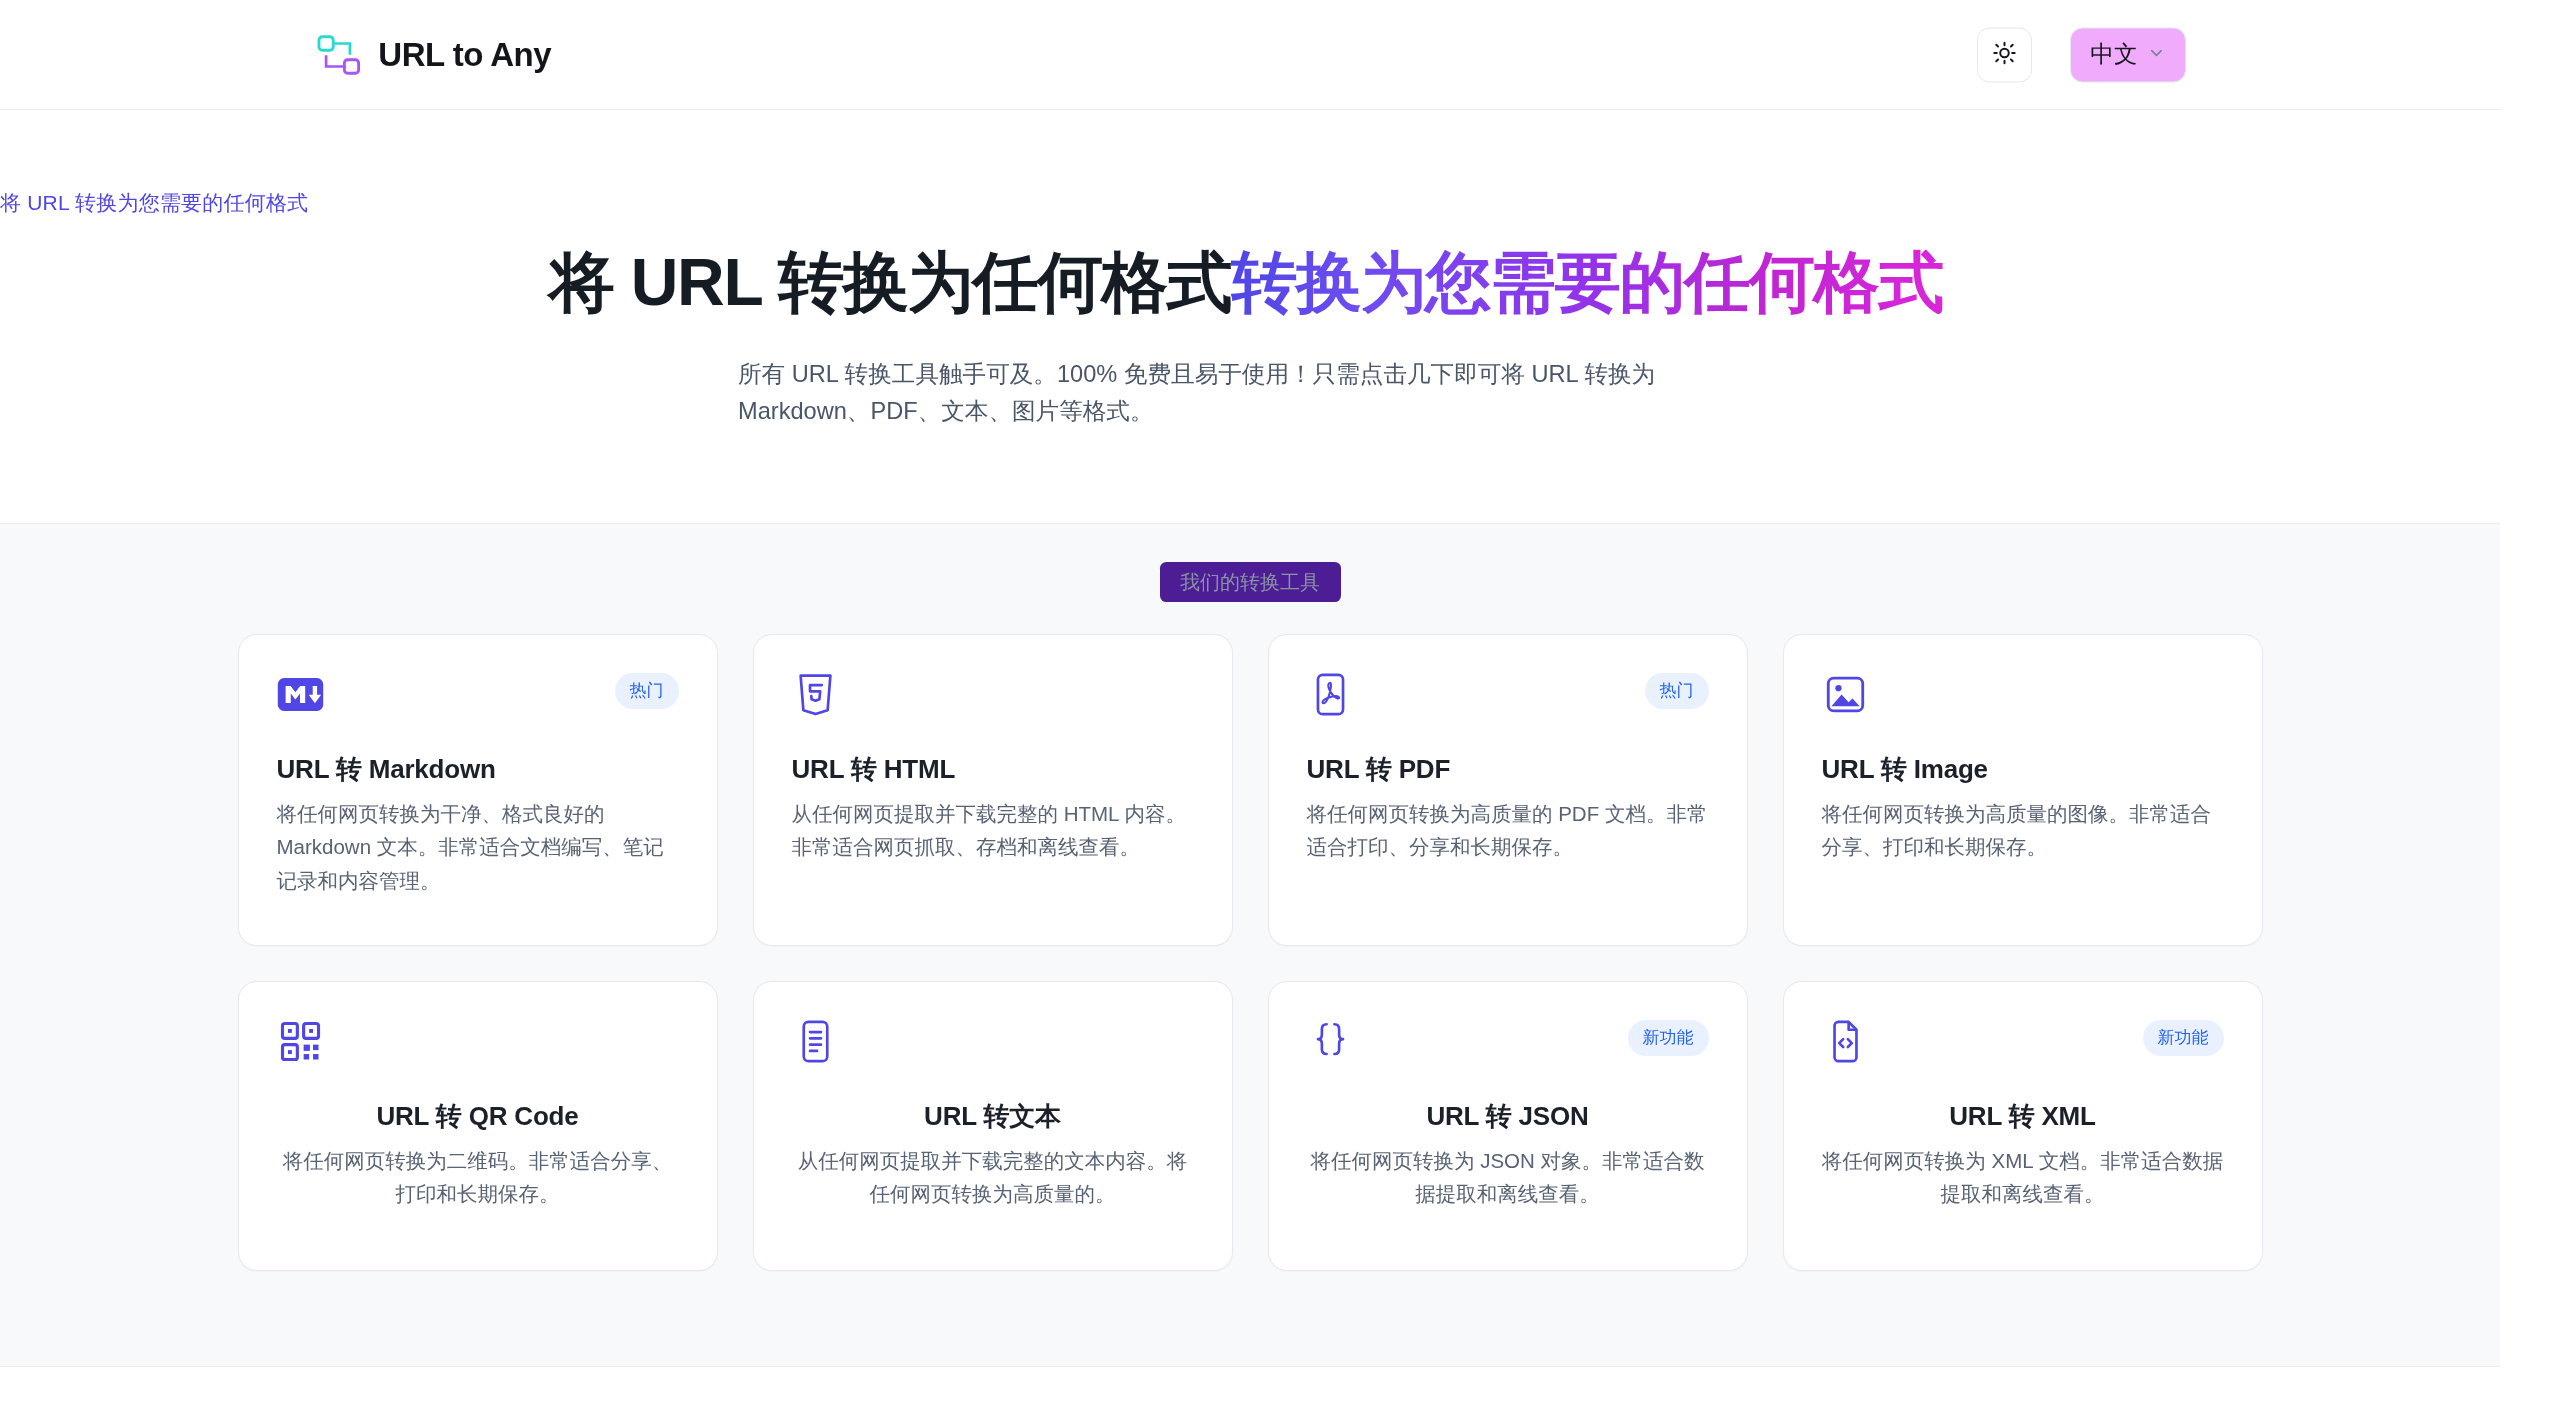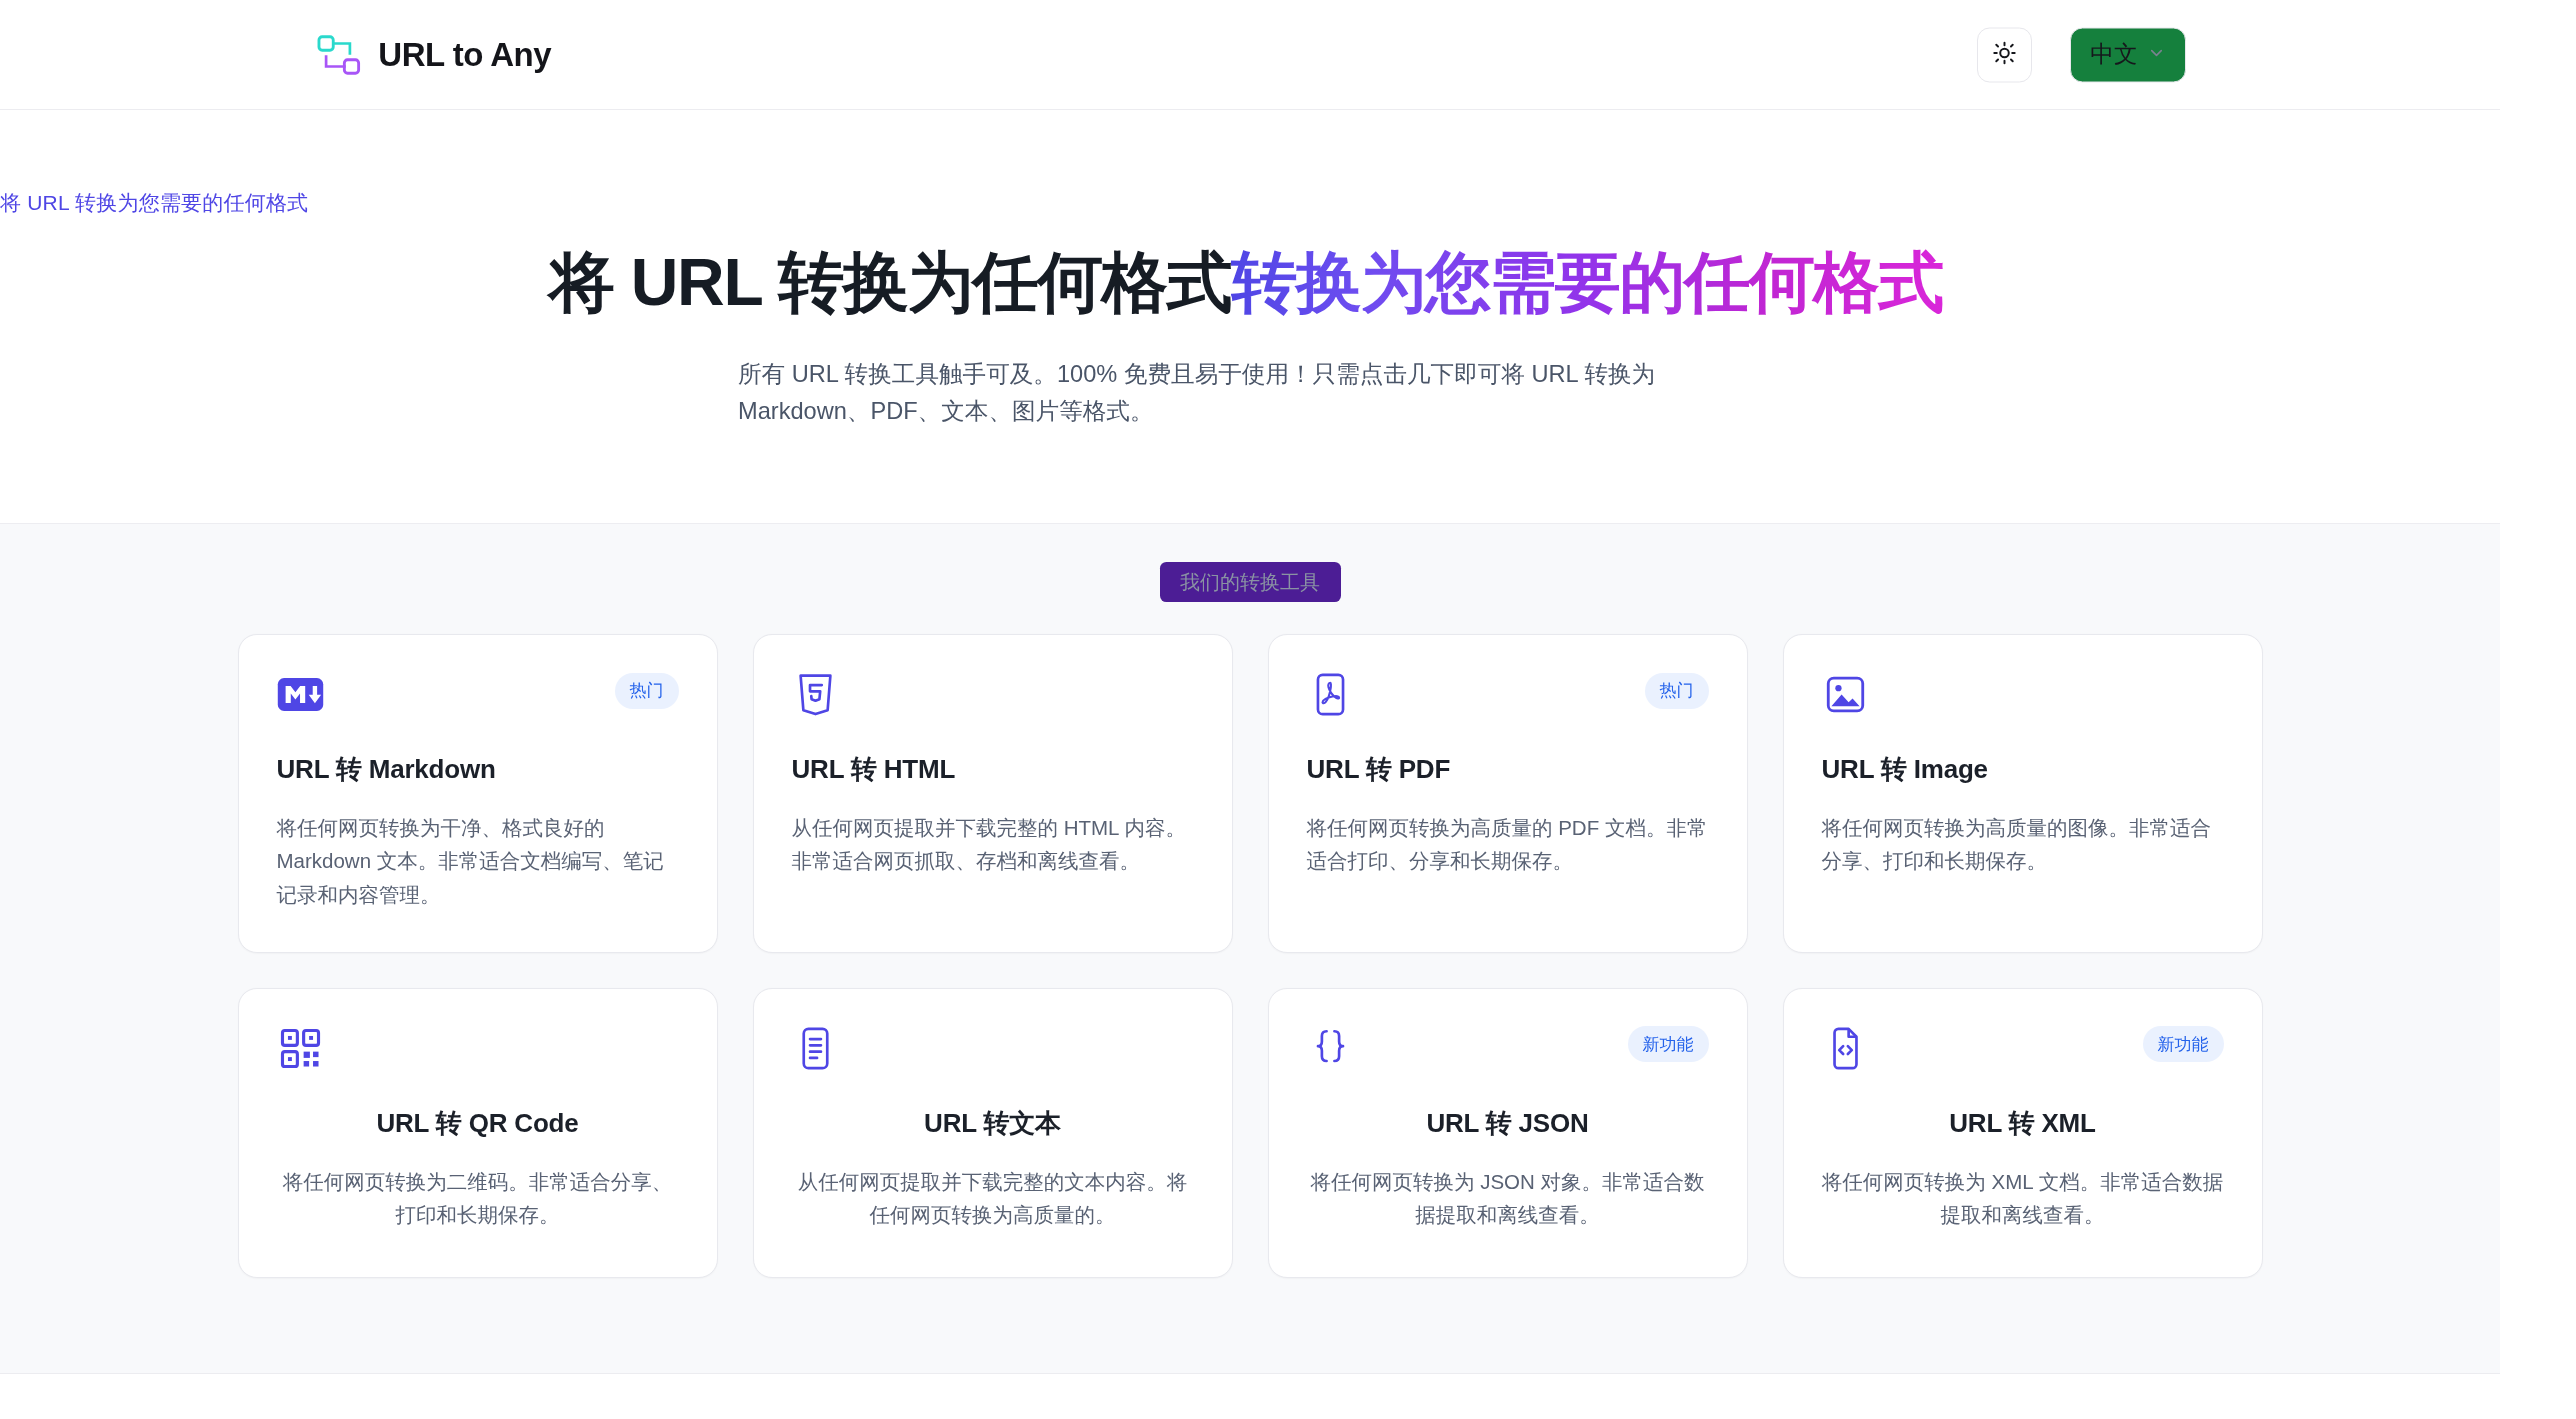--- a/index.html
+++ b/index.html
@@ -53,21 +53,21 @@
     background: #fff;
     display: flex; align-items: center; justify-content: center;
     cursor: pointer;
   }
   .lang-btn {
     height: 55px;
     min-width: 113px;
     padding: 0 19px;
     border: 0.8px solid #e7e7ec;
     border-radius: 12.6px;
-    background: #15803d;
+    background: #f0abfc;
     display: flex; align-items: center; justify-content: center;
     gap: 9.5px;
     cursor: pointer;
     margin-left: 15px;
   }
   .lang-label { font-size: 23.6px; font-weight: 500; color: #16171c; line-height:1; }
   .chev { display:block; }
 
   
   .hero {
@@ -166,21 +166,21 @@
   }
   .card-title {
     margin-top: 33px;
     font-size: 26px;
     font-weight: 700;
     color: #1b2029;
     letter-spacing: -0.2px;
     line-height: 1.2;
   }
   .card-desc {
-    margin-top: 26px;
+    margin-top: 12px;
     font-size: 20.5px;
     line-height: 1.62;
     color: #596274;
   }
 
   
   .footer-strip {
     background: #ffffff;
     height: 95px;
     width: 100%;

